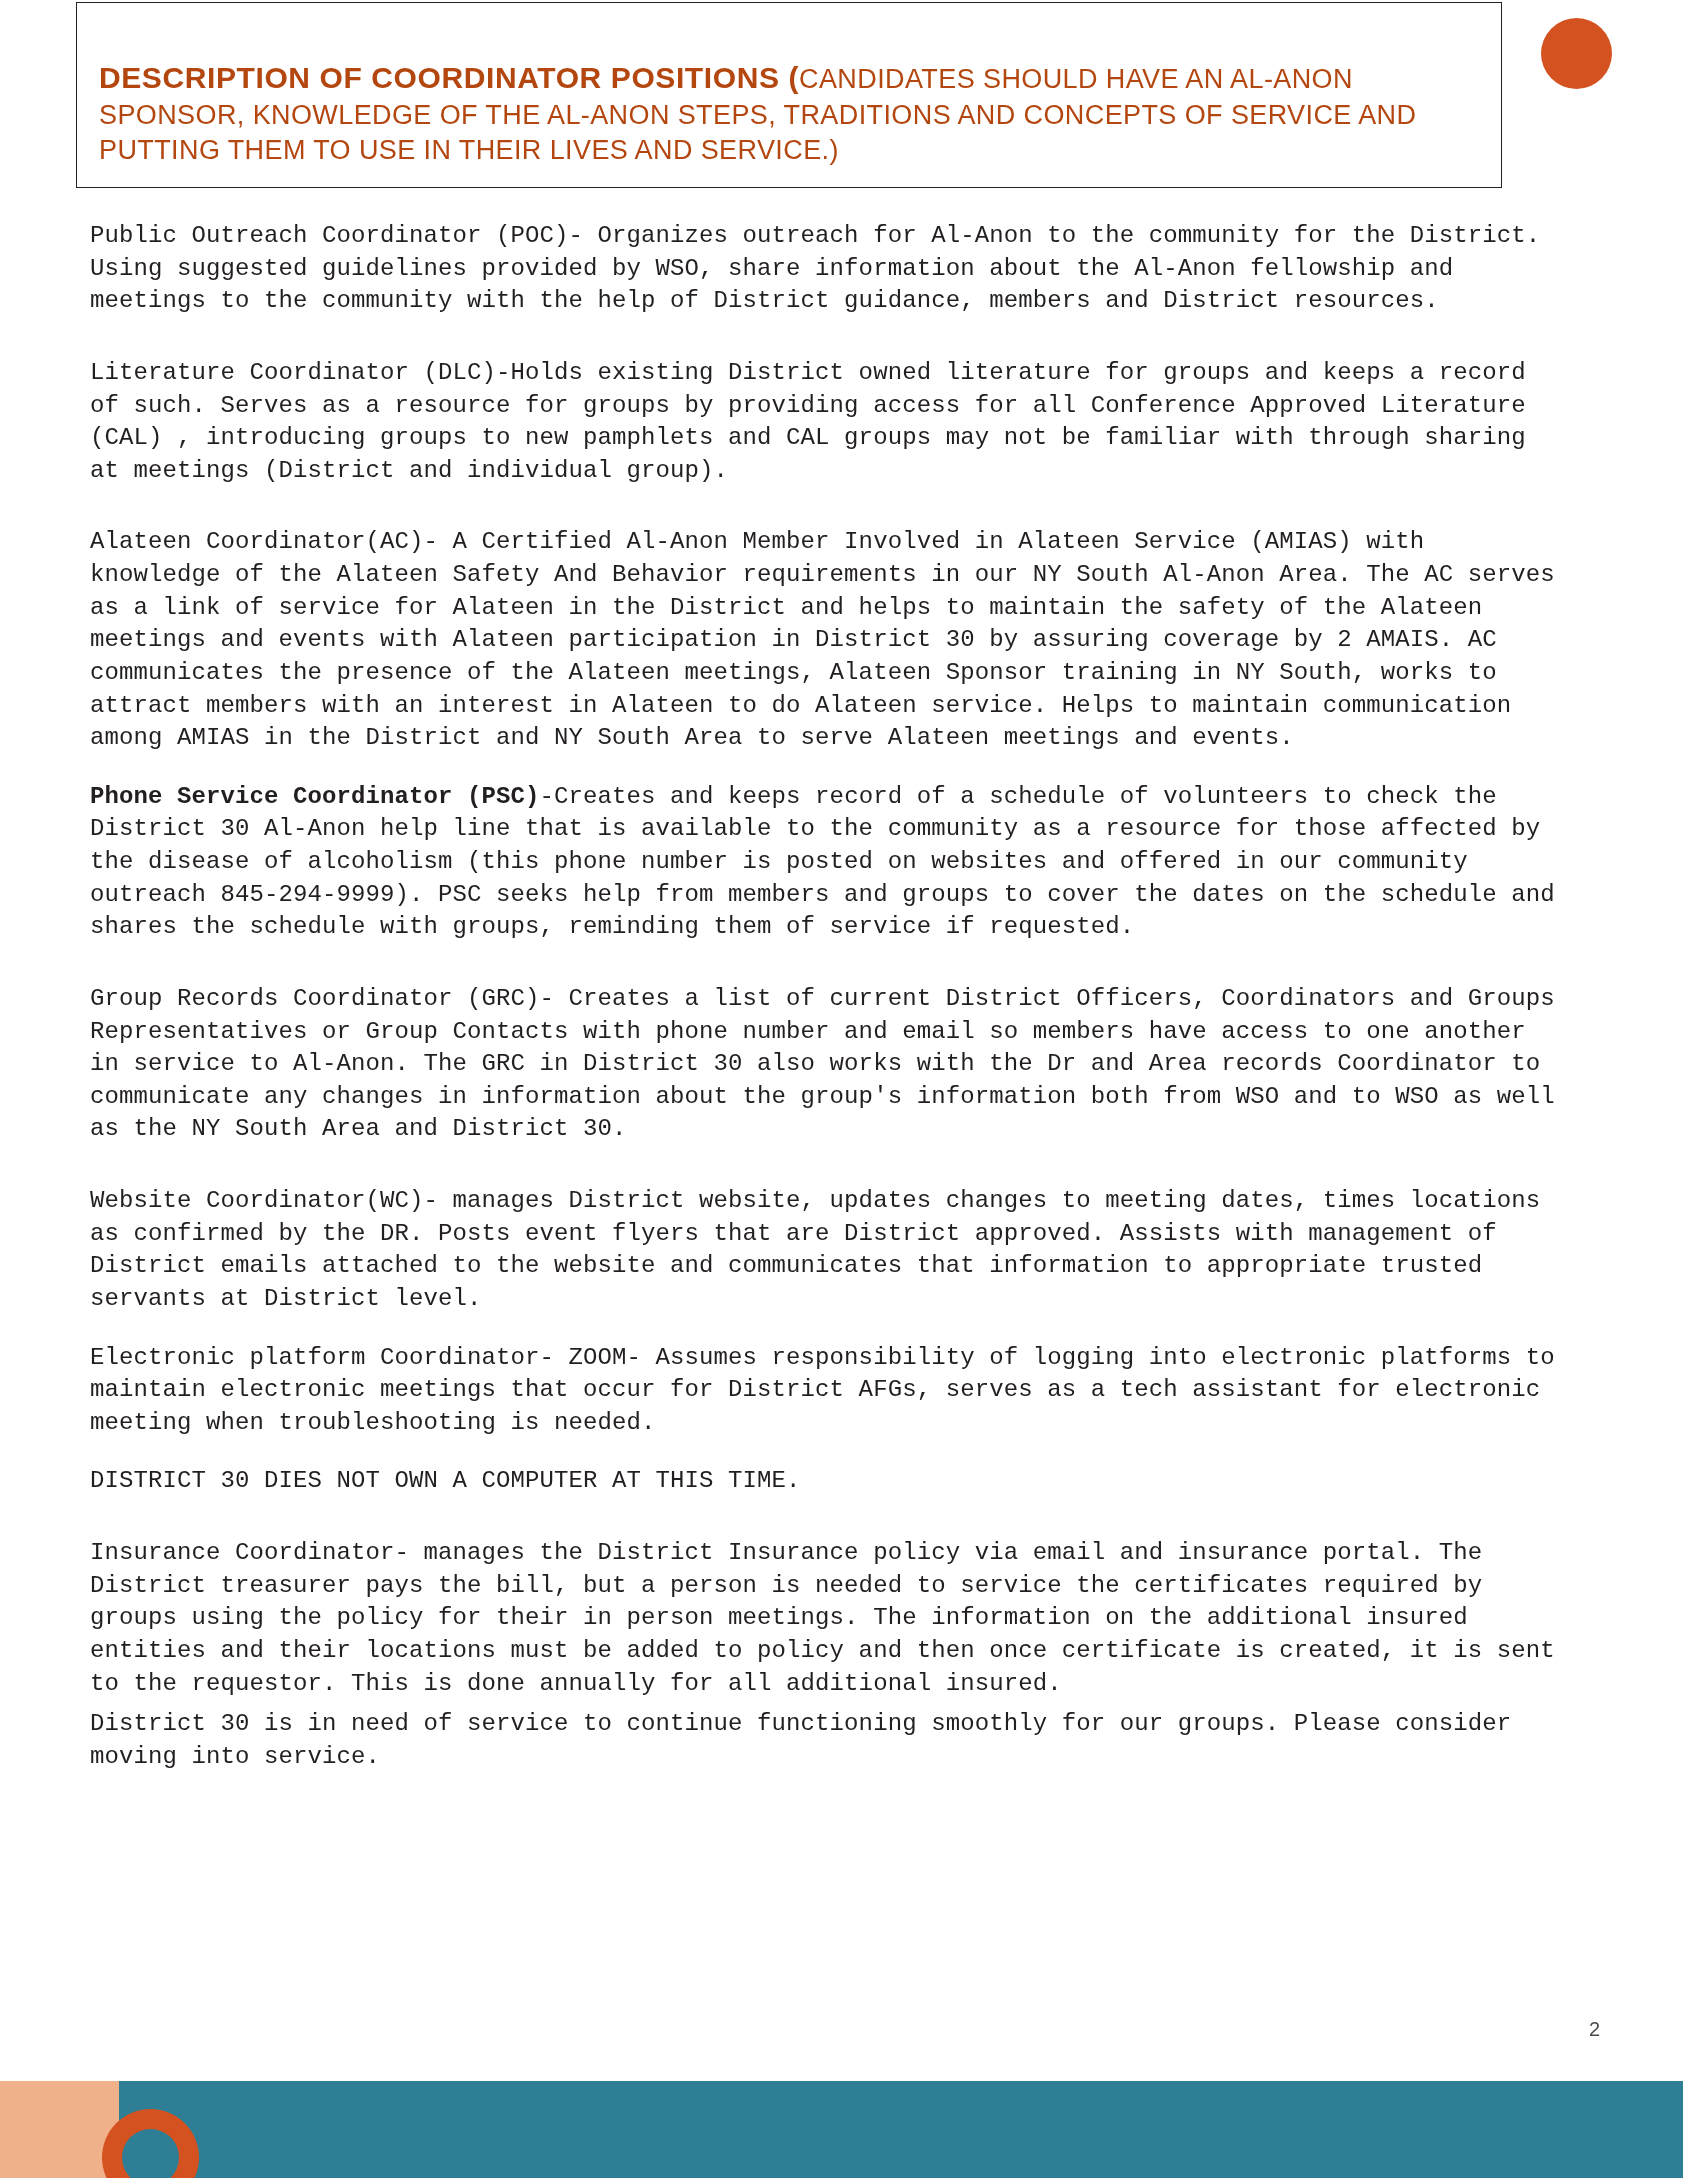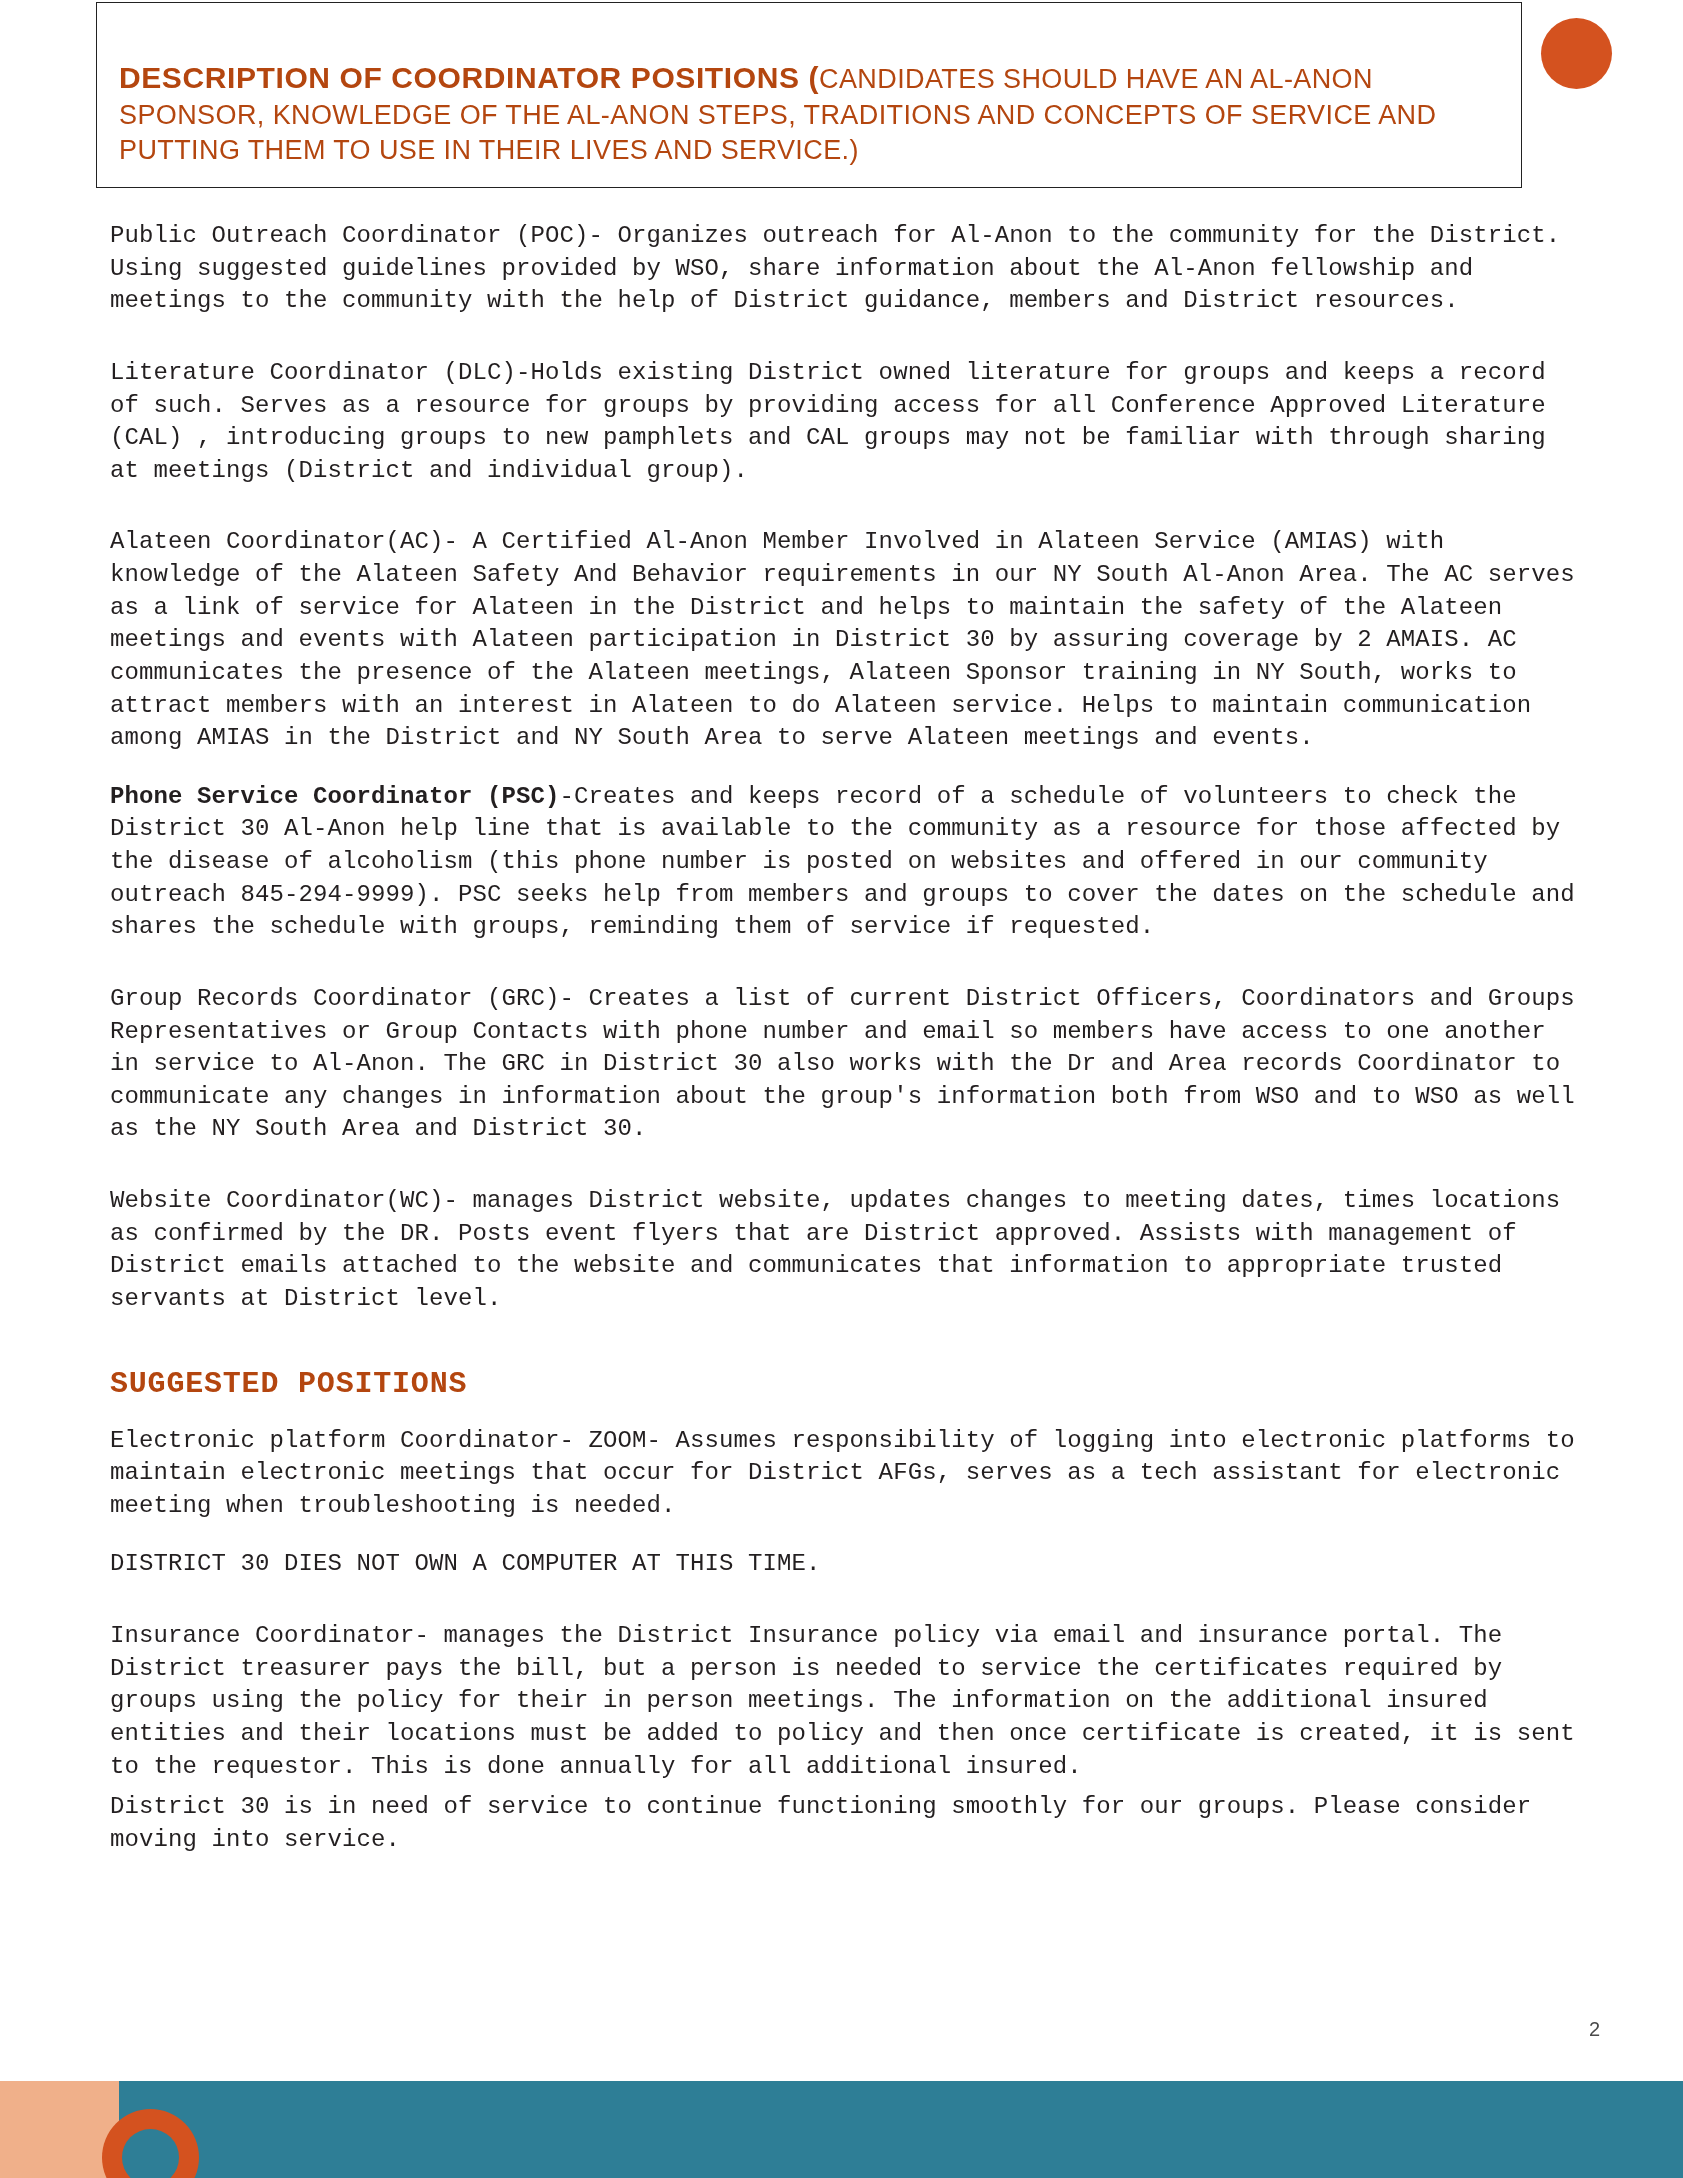--- a/index.html
+++ b/index.html
@@ -94,21 +94,21 @@
     bottom: -8px;
     width: 57px;
     height: 57px;
     border-radius: 50%;
     background: #2e7e96;
   }
 
   
   .content {
     position: absolute;
-    left: 88px;
+    left: 68px;
     top: 0;
     width: 1538px;
     height: 2178px;
   }
 
   .title-box {
     position: absolute;
     left: 8px;
     top: 2px;
     width: 1426px;
@@ -196,21 +196,20 @@
       <p class="para spacer-before">Literature Coordinator (DLC)-Holds existing District owned literature for groups and keeps a record of such. Serves as a resource for groups by providing  access for all Conference Approved Literature (CAL) , introducing groups to new pamphlets and CAL groups may not be familiar with  through sharing at meetings (District and individual group).</p>
 
       <p class="para spacer-before">Alateen Coordinator(AC)- A Certified  Al-Anon Member Involved in Alateen Service (AMIAS) with knowledge of the Alateen Safety And Behavior requirements in our NY South Al-Anon Area. The AC serves as a link of service for Alateen in the District and helps to maintain the safety of the Alateen meetings and events with Alateen participation in District 30 by assuring coverage by 2 AMAIS. AC communicates the presence of the Alateen meetings, Alateen Sponsor training in NY South, works to attract members with an interest in Alateen to do Alateen service. Helps to maintain  communication among AMIAS in the District and NY South Area to serve Alateen meetings and events.</p>
 
       <p class="para"><span class="bold">Phone Service Coordinator (PSC)</span><span>-Creates and keeps record of a schedule of volunteers to check the District 30 Al-Anon help line that is available to the community as a resource for those affected by the disease of alcoholism (this phone number is posted on websites and offered in our community outreach 845-294-9999). PSC seeks help from members and groups to cover the dates on the schedule and shares the schedule with groups, reminding them of service if requested.</span></p>
 
       <p class="para spacer-before">Group Records Coordinator (GRC)- Creates a list of current District Officers, Coordinators and Groups Representatives or Group Contacts with phone number and email so members have access to one another in service to Al-Anon. The GRC in District 30 also works with the Dr and Area records Coordinator to communicate any changes in information about the group's information both from WSO and to WSO as well as the NY South Area and District 30.</p>
 
       <p class="para spacer-before">Website Coordinator(WC)- manages District website, updates changes to meeting dates, times locations as confirmed by the DR. Posts event flyers that are District approved. Assists with management of District emails attached to the website and communicates that information to appropriate trusted servants at District level.</p>
 
-      <h2 class="section-heading">SUGGESTED POSITIONS</h2>
 
       <p class="para">Electronic platform Coordinator- ZOOM- Assumes responsibility of logging into electronic platforms to maintain electronic meetings that occur for District AFGs, serves as a tech assistant for electronic meeting when troubleshooting is needed.</p>
 
 
       <p class="para">DISTRICT 30 DIES NOT OWN A COMPUTER AT THIS TIME.</p>
 
       <p class="para tight spacer-before">Insurance Coordinator- manages the District Insurance policy via email and insurance portal. The District treasurer pays the bill, but a person is needed to service the certificates required by groups using the policy for their in person meetings.  The information on the additional insured entities and their locations must be added to policy and then once certificate is created, it is sent to the requestor. This is done annually for all additional insured.</p>
 
       <p class="para">District 30 is in need of service to continue functioning smoothly for our groups. Please consider moving into service.</p>
 

